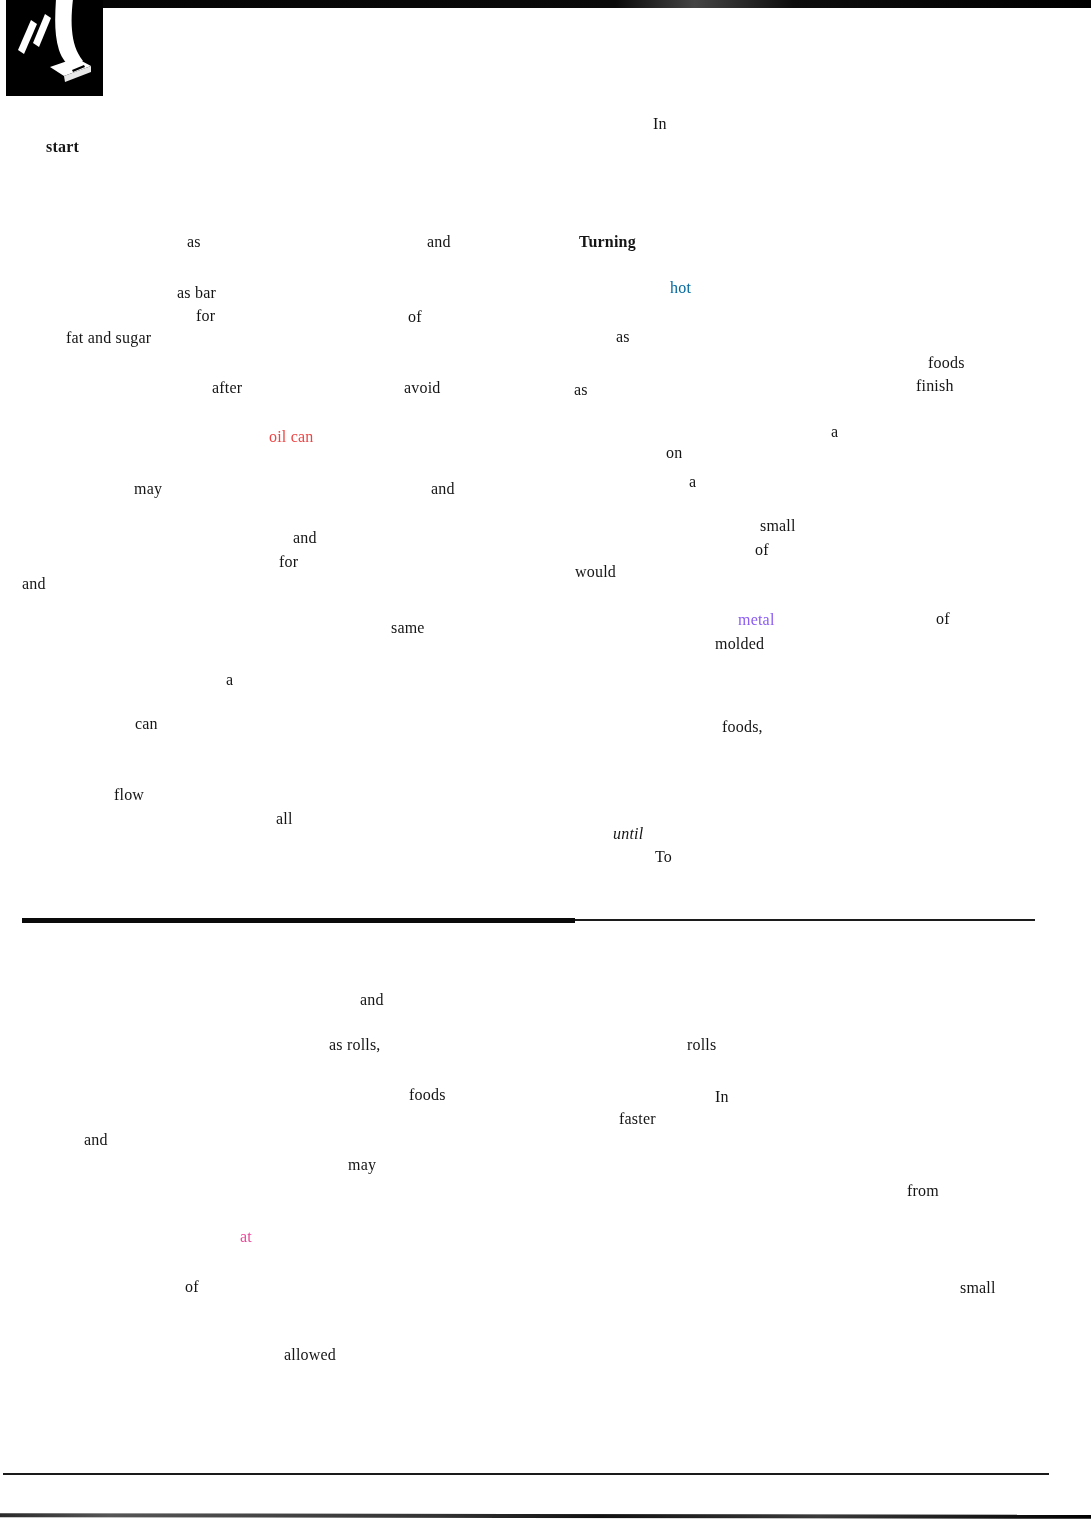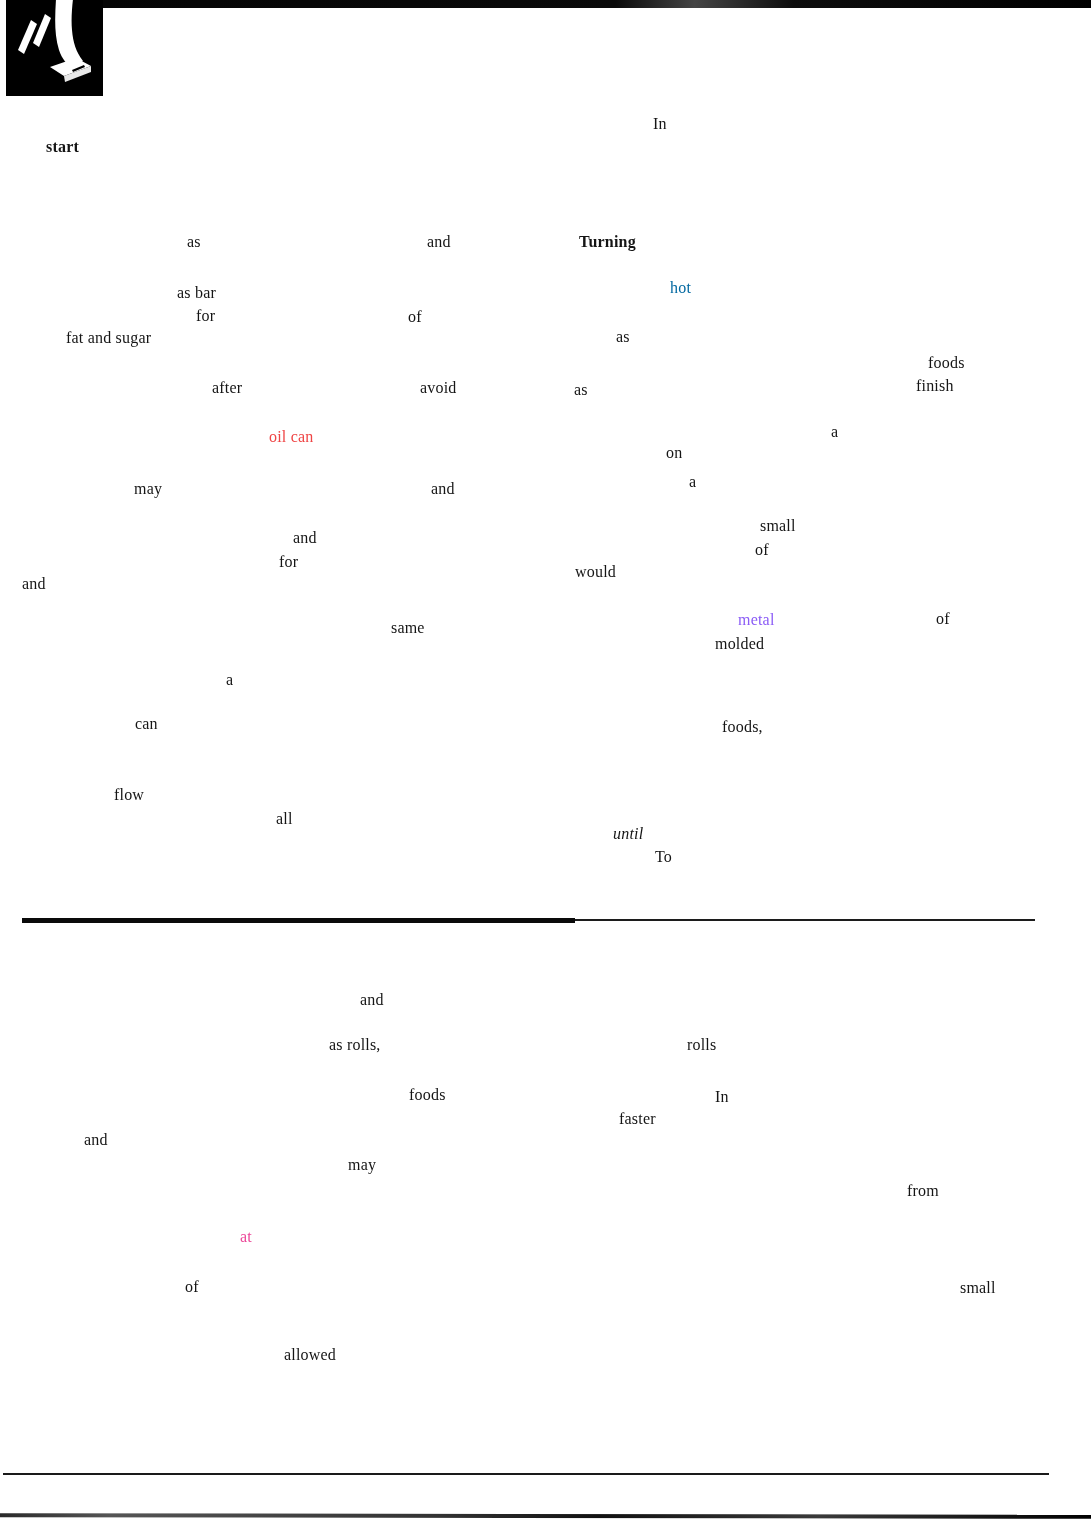--- a/index.html
+++ b/index.html
@@ -101,21 +101,21 @@
       <span class="word bold" style="left: 579px; top: 234px; color: rgb(21, 21, 21);">Turning</span>
       <span class="word" style="left: 670px; top: 280px; color: #0369a1;">hot</span>
       <span class="word" style="left: 177px; top: 285px; color: rgb(21, 21, 21);">as bar</span>
       <span class="word" style="left: 196px; top: 308px; color: rgb(21, 21, 21);">for</span>
       <span class="word" style="left: 408px; top: 309px; color: rgb(21, 21, 21);">of</span>
       <span class="word" style="left: 616px; top: 329px; color: rgb(21, 21, 21);">as</span>
       <span class="word" style="left: 66px; top: 330px; color: rgb(21, 21, 21);">fat and sugar</span>
       <span class="word" style="left: 928px; top: 355px; color: rgb(21, 21, 21);">foods</span>
       <span class="word" style="left: 916px; top: 378px; color: rgb(21, 21, 21);">finish</span>
       <span class="word" style="left: 212px; top: 380px; color: rgb(21, 21, 21);">after</span>
-      <span class="word" style="left: 404px; top: 380px; color: rgb(21, 21, 21); margin-left: 16px;">avoid</span>
+      <span class="word" style="left: 404px; top: 380px; color: rgb(21, 21, 21);">avoid</span>
       <span class="word" style="left: 574px; top: 382px; color: rgb(21, 21, 21);">as</span>
       <span class="word" style="left: 831px; top: 424px; color: rgb(21, 21, 21);">a</span>
       <span class="word" style="left: 269px; top: 429px; color: #ef4444;">oil can</span>
       <span class="word" style="left: 666px; top: 445px; color: rgb(21, 21, 21);">on</span>
       <span class="word" style="left: 689px; top: 474px; color: rgb(21, 21, 21);">a</span>
       <span class="word" style="left: 134px; top: 481px; color: rgb(21, 21, 21);">may</span>
       <span class="word" style="left: 431px; top: 481px; color: rgb(21, 21, 21);">and</span>
       <span class="word" style="left: 760px; top: 518px; color: rgb(21, 21, 21);">small</span>
       <span class="word" style="left: 293px; top: 530px; color: rgb(21, 21, 21);">and</span>
       <span class="word" style="left: 755px; top: 542px; color: rgb(21, 21, 21);">of</span>

